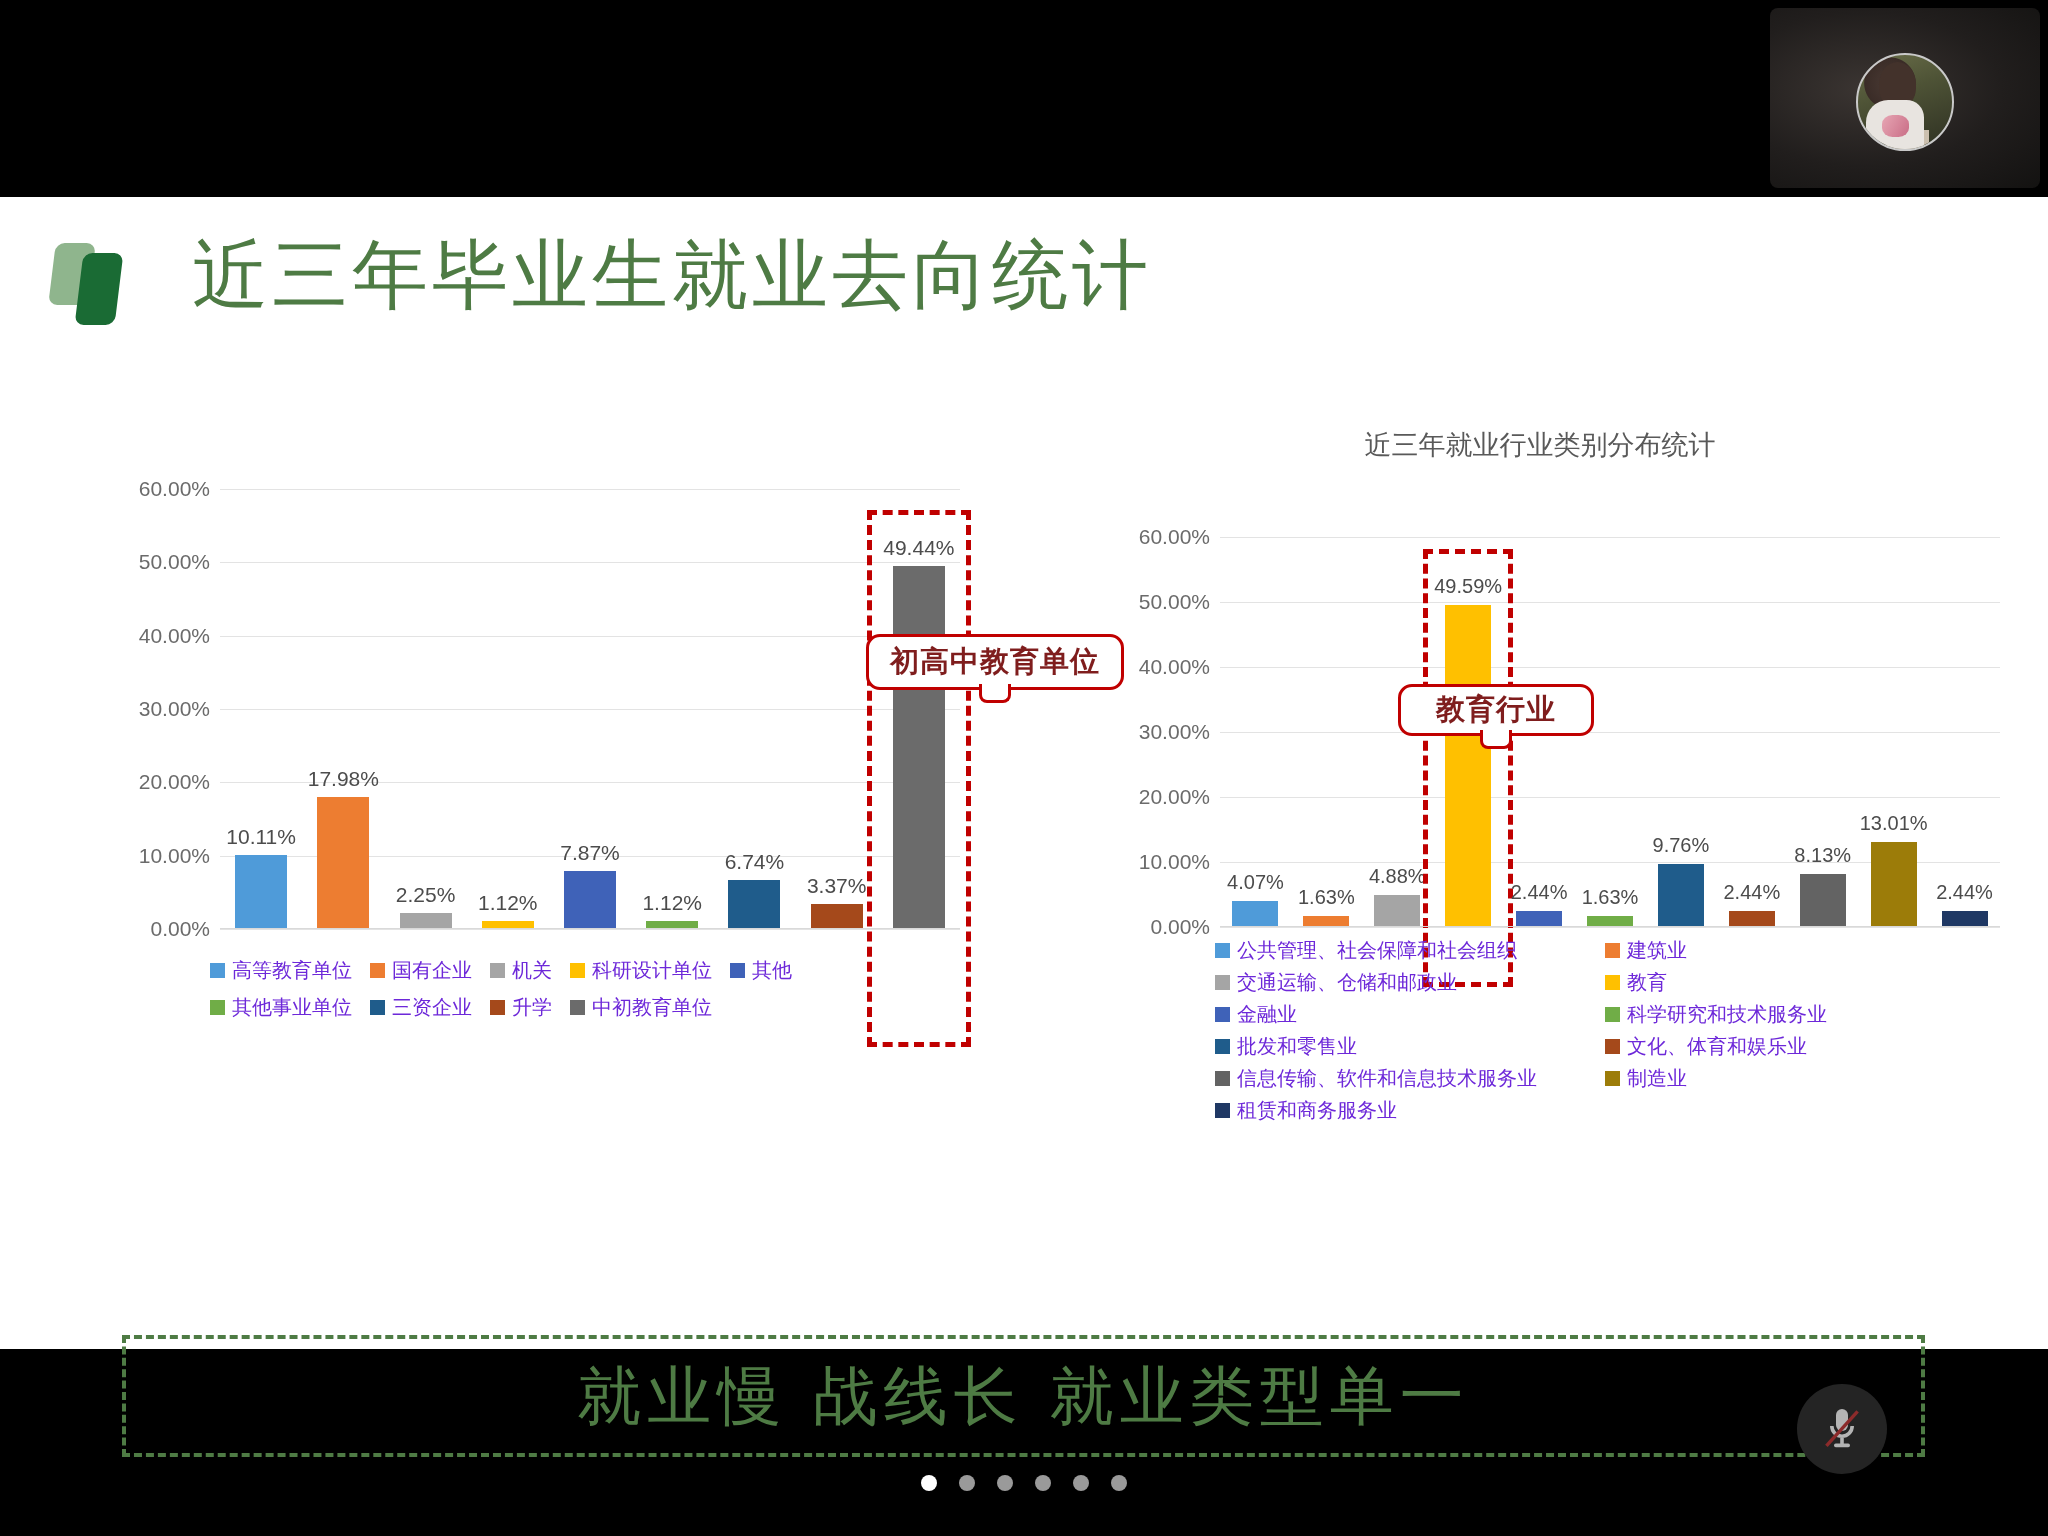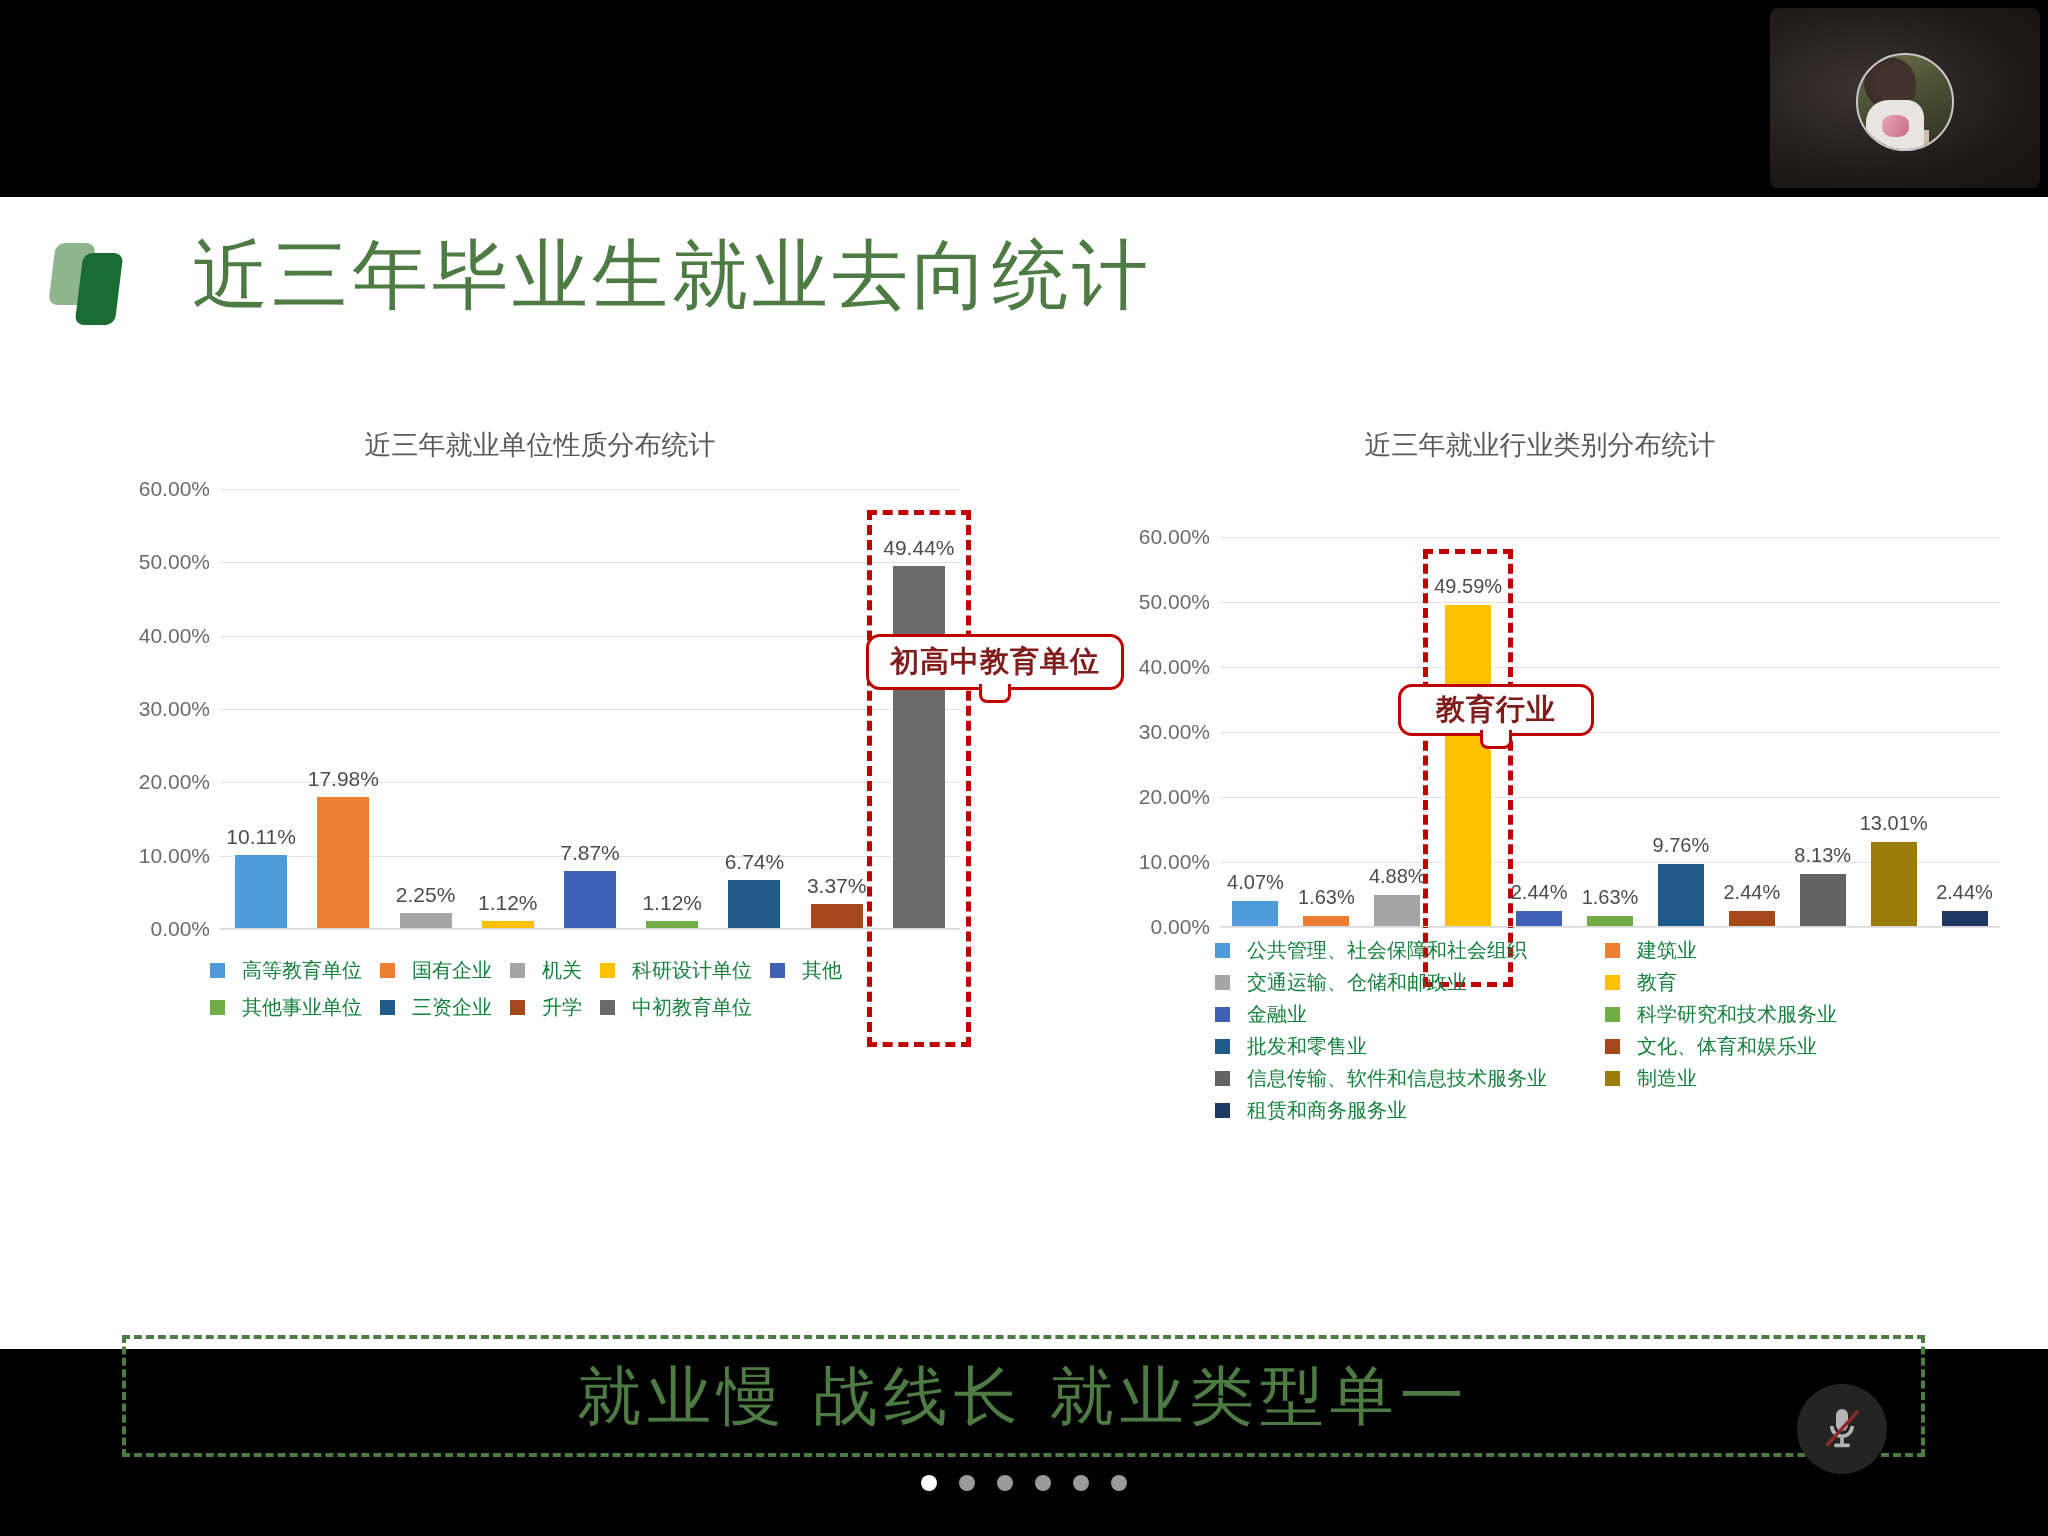--- a/index.html
+++ b/index.html
@@ -56,22 +56,22 @@
   }
   .axis-base { position: absolute; left: 0; bottom: 0; width: 100%; height: 1px; background: #d9d9d9; }
   .bar { position: absolute; bottom: 0; }
   .bar-label {
     position: absolute; font-size: 21px; color: #4c4c4c;
     white-space: nowrap; transform: translateX(-50%);
   }
 
   .legend { position: absolute; display: flex; flex-wrap: wrap; }
   .legend-item {
-    display: flex; align-items: center; gap: 17px;
-    font-size: 20px; color: #15803d; white-space: nowrap;
+    display: flex; align-items: center; gap: 7px;
+    font-size: 20px; color: #6d28d9; white-space: nowrap;
   }
   .swatch { width: 15px; height: 15px; flex: 0 0 auto; }
 
   
   .callout {
     position: absolute;
     border: 3px solid #c00000; border-radius: 14px;
     background: #fff; color: #7f1d1d;
     font-size: 29px; font-weight: bold; letter-spacing: 1px;
     display: flex; align-items: center; justify-content: center;
@@ -176,21 +176,20 @@
   <div class="slide">
 
     <div class="logo">
       <div class="sq1"></div>
         <div class="sq2"></div>
     </div>
 
     <div class="slide-title">近三年毕业生就业去向统计</div>
 
     <div class="chart-panel" id="chart0" style="left:100px; top:230px; width:880px; height:640px;">
-      <div class="chart-title">近三年就业单位性质分布统计</div>
       <div class="plot" id="plot0" style="left:120px; top:62px; width:740px; height:440px;">
           <div class="gridline" style="top: 0px;"></div>
           <div class="ytick" style="top: 0px;">60.00%</div>
           <div class="gridline" style="top: 73.3333px;"></div>
           <div class="ytick" style="top: 73.3333px;">50.00%</div>
           <div class="gridline" style="top: 146.667px;"></div>
           <div class="ytick" style="top: 146.667px;">40.00%</div>
           <div class="gridline" style="top: 220px;"></div>
           <div class="ytick" style="top: 220px;">30.00%</div>
           <div class="gridline" style="top: 293.333px;"></div>

